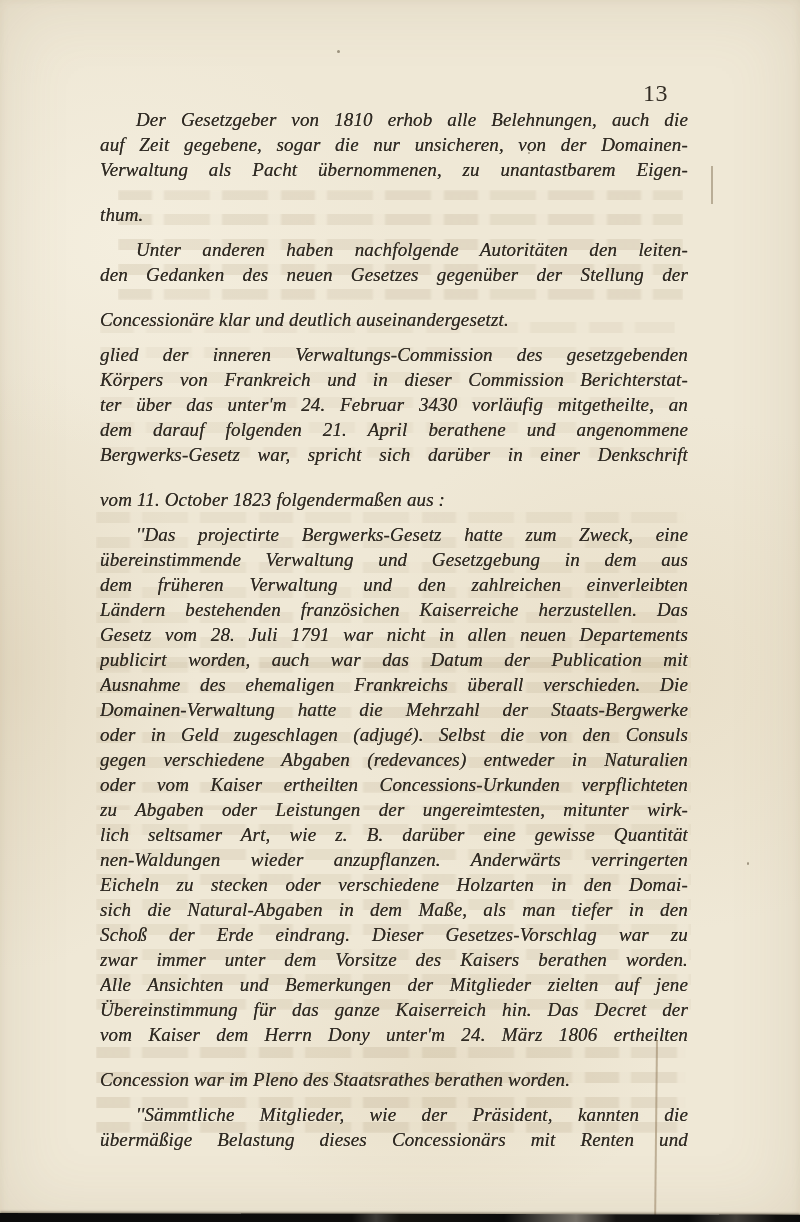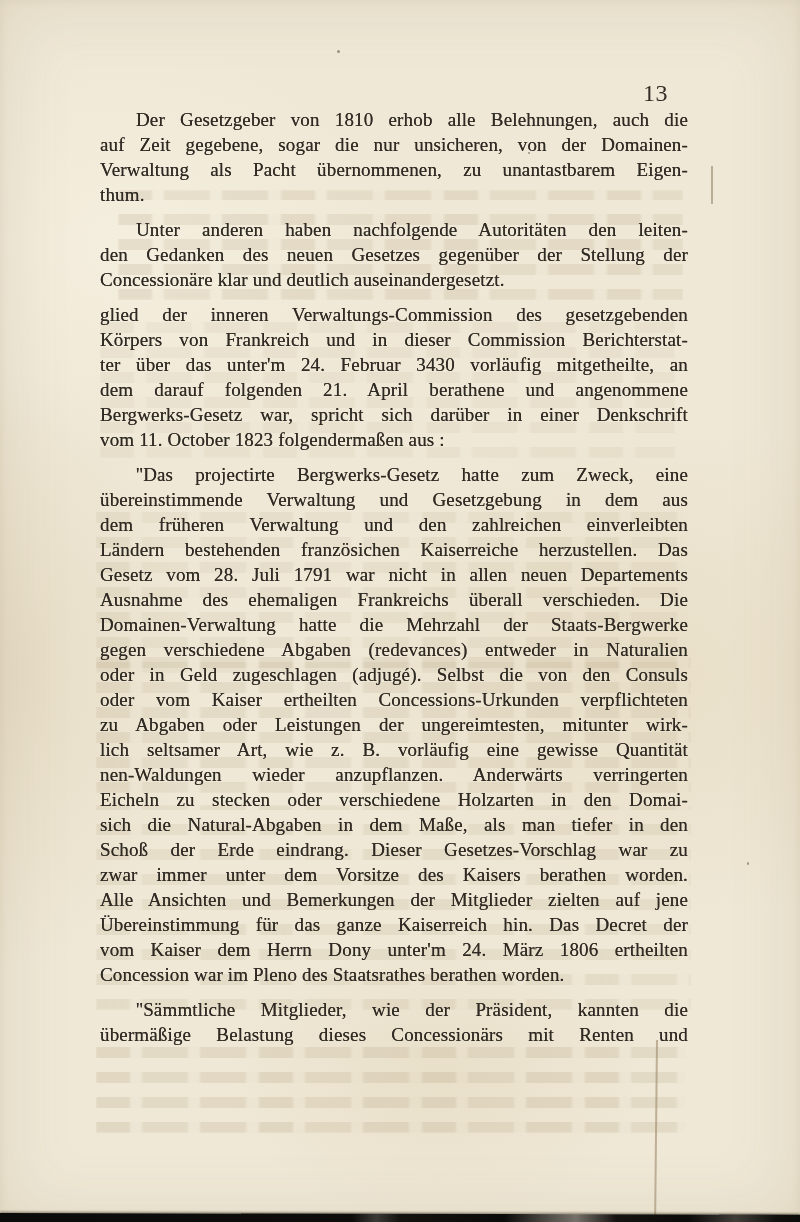--- a/index.html
+++ b/index.html
@@ -22,27 +22,27 @@
   #page-number {
     position:absolute; left:643px; top:80px;
     font-size:24px; color:#332d25; letter-spacing:0.5px;
   }
   #text-block {
     position:absolute; left:100px; top:107px; width:588px;
     font-size:19px; color:#2f2a23;
     letter-spacing:0.15px;
     text-shadow:0 0 0.45px rgba(47,42,35,0.85);
   }
-  .paragraph { margin:0 0 10px 0; }
+  .paragraph { margin:0 0 10px 0;font-style:italic; }
   .line {
     height:25px; line-height:25px; overflow:hidden;
     text-align:justify; white-space:normal;
   }
   .line:not(.flush)::after { content:""; display:inline-block; width:100%; height:0; }
-  .line.flush { text-align:left; }
+  .line.flush { text-align:left;margin-top:20px; }
   .line.indent { text-indent:36px; }
 
   
   .smudge {
     position:absolute; pointer-events:none;
     background:
       repeating-linear-gradient(90deg,
         rgba(155,133,96,0.50) 0 34px, rgba(155,133,96,0.05) 34px 46px,
         rgba(155,133,96,0.42) 46px 92px, rgba(155,133,96,0.04) 92px 104px,
         rgba(155,133,96,0.48) 104px 150px, rgba(155,133,96,0.06) 150px 163px);
@@ -113,27 +113,28 @@
         <div class="line">dem darauf folgenden 21. April berathene und angenommene</div>
         <div class="line">Bergwerks-Gesetz war, spricht sich darüber in einer Denkschrift</div>
         <div class="line flush">vom 11. October 1823 folgendermaßen aus :</div>
       </div>
       <div class="paragraph">
         <div class="line indent">''Das projectirte Bergwerks-Gesetz hatte zum Zweck, eine</div>
         <div class="line">übereinstimmende Verwaltung und Gesetzgebung in dem aus</div>
         <div class="line">dem früheren Verwaltung und den zahlreichen einverleibten</div>
         <div class="line">Ländern bestehenden französichen Kaiserreiche herzustellen. Das</div>
         <div class="line">Gesetz vom 28. Juli 1791 war nicht in allen neuen Departements</div>
+        <div class="line">publicirt worden, auch war das Datum der Publication mit</div>
         <div class="line">Ausnahme des ehemaligen Frankreichs überall verschieden. Die</div>
         <div class="line">Domainen-Verwaltung hatte die Mehrzahl der Staats-Bergwerke</div>
+        <div class="line">oder in Geld zugeschlagen (adjugé). Selbst die von den Consuls</div>
         <div class="line">gegen verschiedene Abgaben (redevances) entweder in Naturalien</div>
-        <div class="line">oder in Geld zugeschlagen (adjugé). Selbst die von den Consuls</div>
         <div class="line">oder vom Kaiser ertheilten Concessions-Urkunden verpflichteten</div>
         <div class="line">zu Abgaben oder Leistungen der ungereimtesten, mitunter wirk-</div>
-        <div class="line">lich seltsamer Art, wie z. B. vorläufig eine gewisse Quantität</div>
+        <div class="line">lich seltsamer Art, wie z. B. darüber eine gewisse Quantität</div>
         <div class="line">nen-Waldungen wieder anzupflanzen. Anderwärts verringerten</div>
         <div class="line">Eicheln zu stecken oder verschiedene Holzarten in den Domai-</div>
         <div class="line">sich die Natural-Abgaben in dem Maße, als man tiefer in den</div>
         <div class="line">Schoß der Erde eindrang. Dieser Gesetzes-Vorschlag war zu</div>
         <div class="line">zwar immer unter dem Vorsitze des Kaisers berathen worden.</div>
         <div class="line">Alle Ansichten und Bemerkungen der Mitglieder zielten auf jene</div>
         <div class="line">Übereinstimmung für das ganze Kaiserreich hin. Das Decret der</div>
         <div class="line">vom Kaiser dem Herrn Dony unter'm 24. März 1806 ertheilten</div>
         <div class="line flush">Concession war im Pleno des Staatsrathes berathen worden.</div>
       </div>

